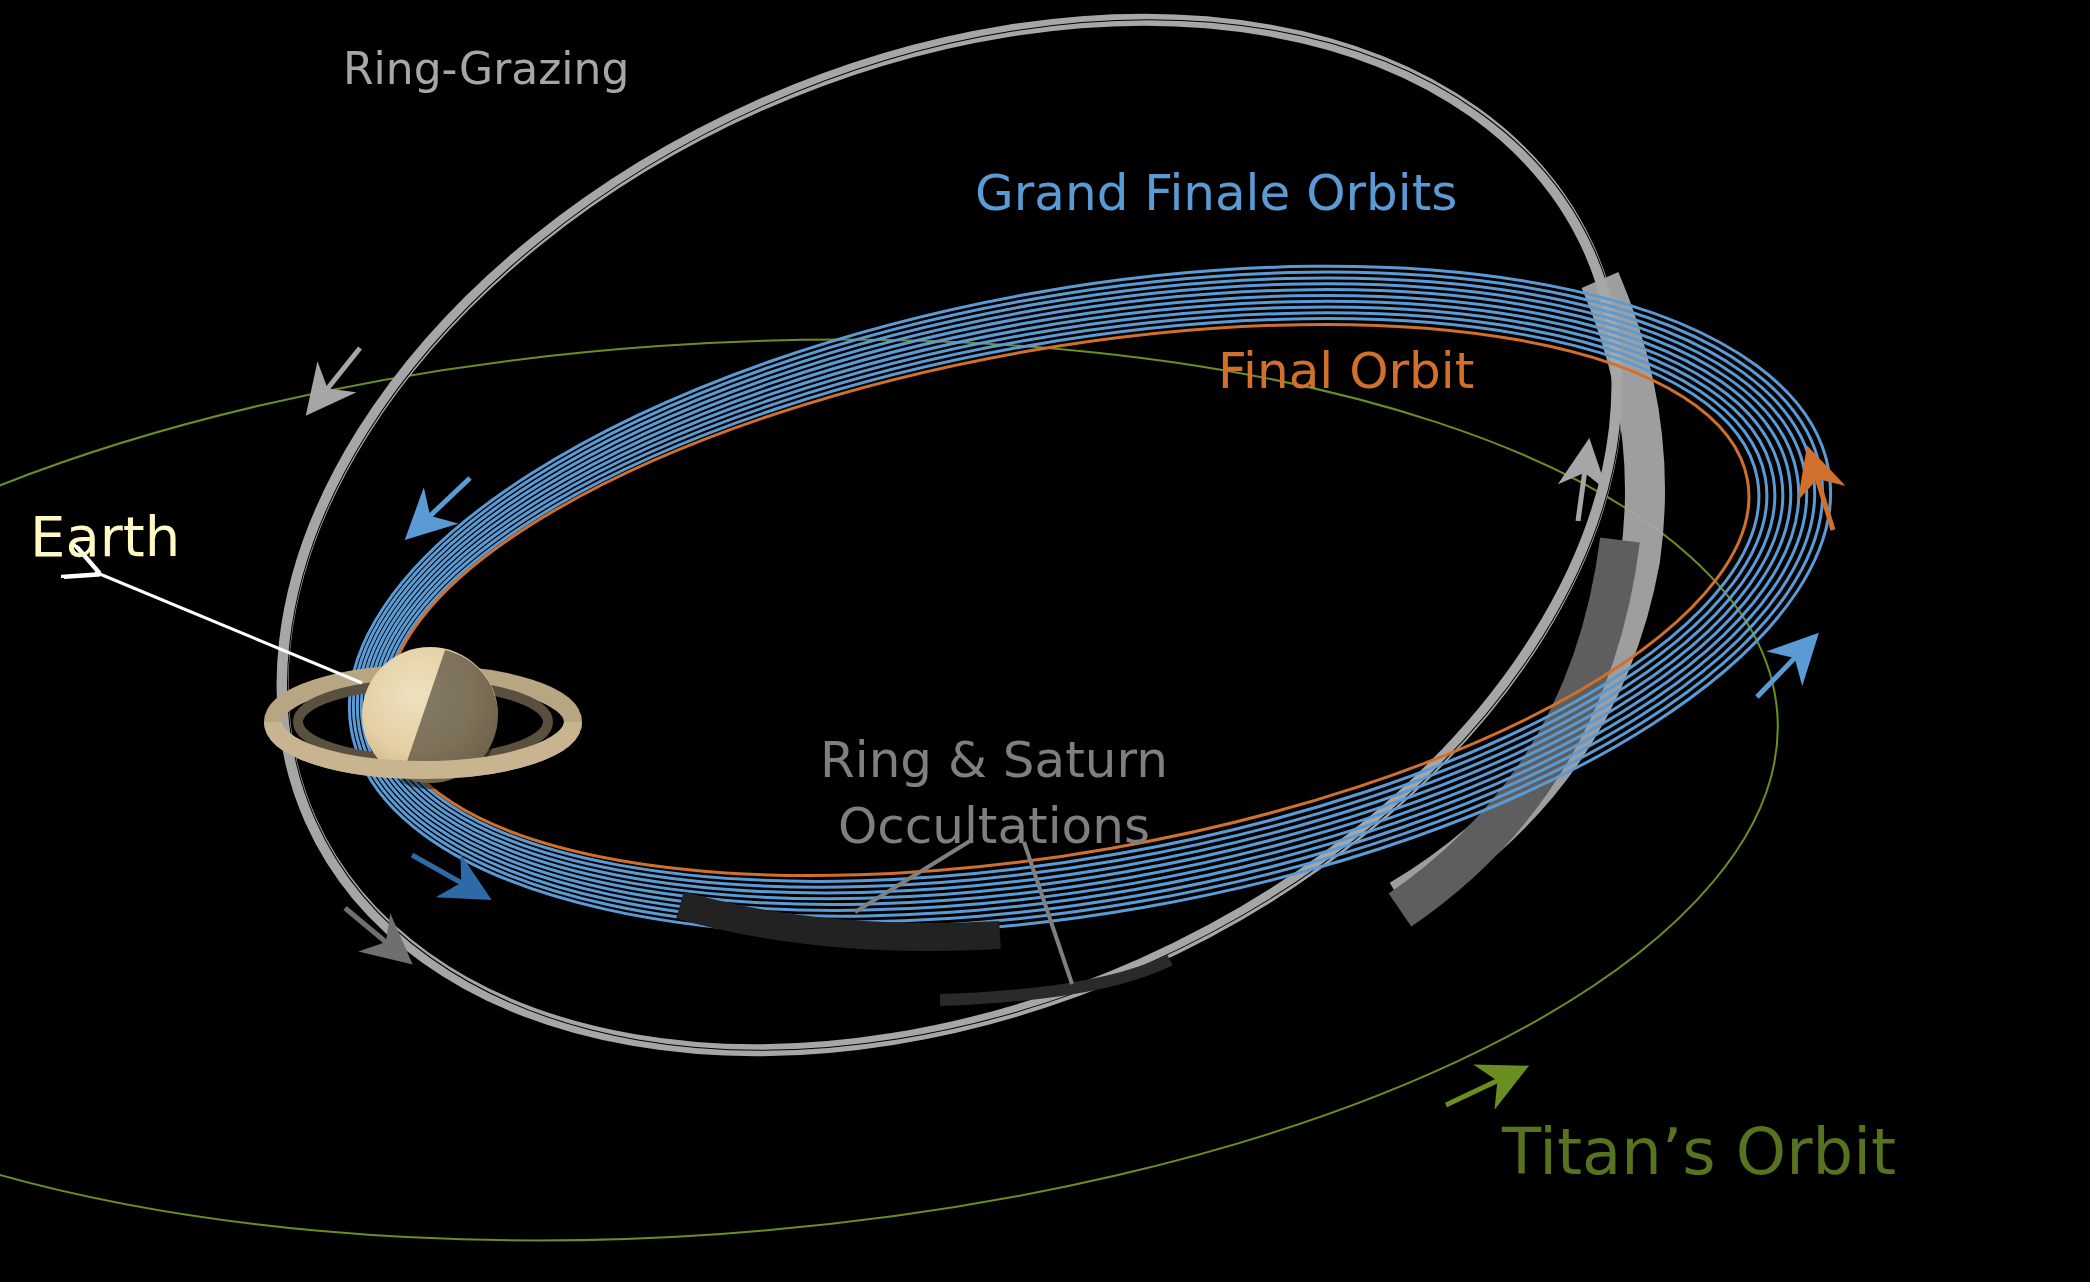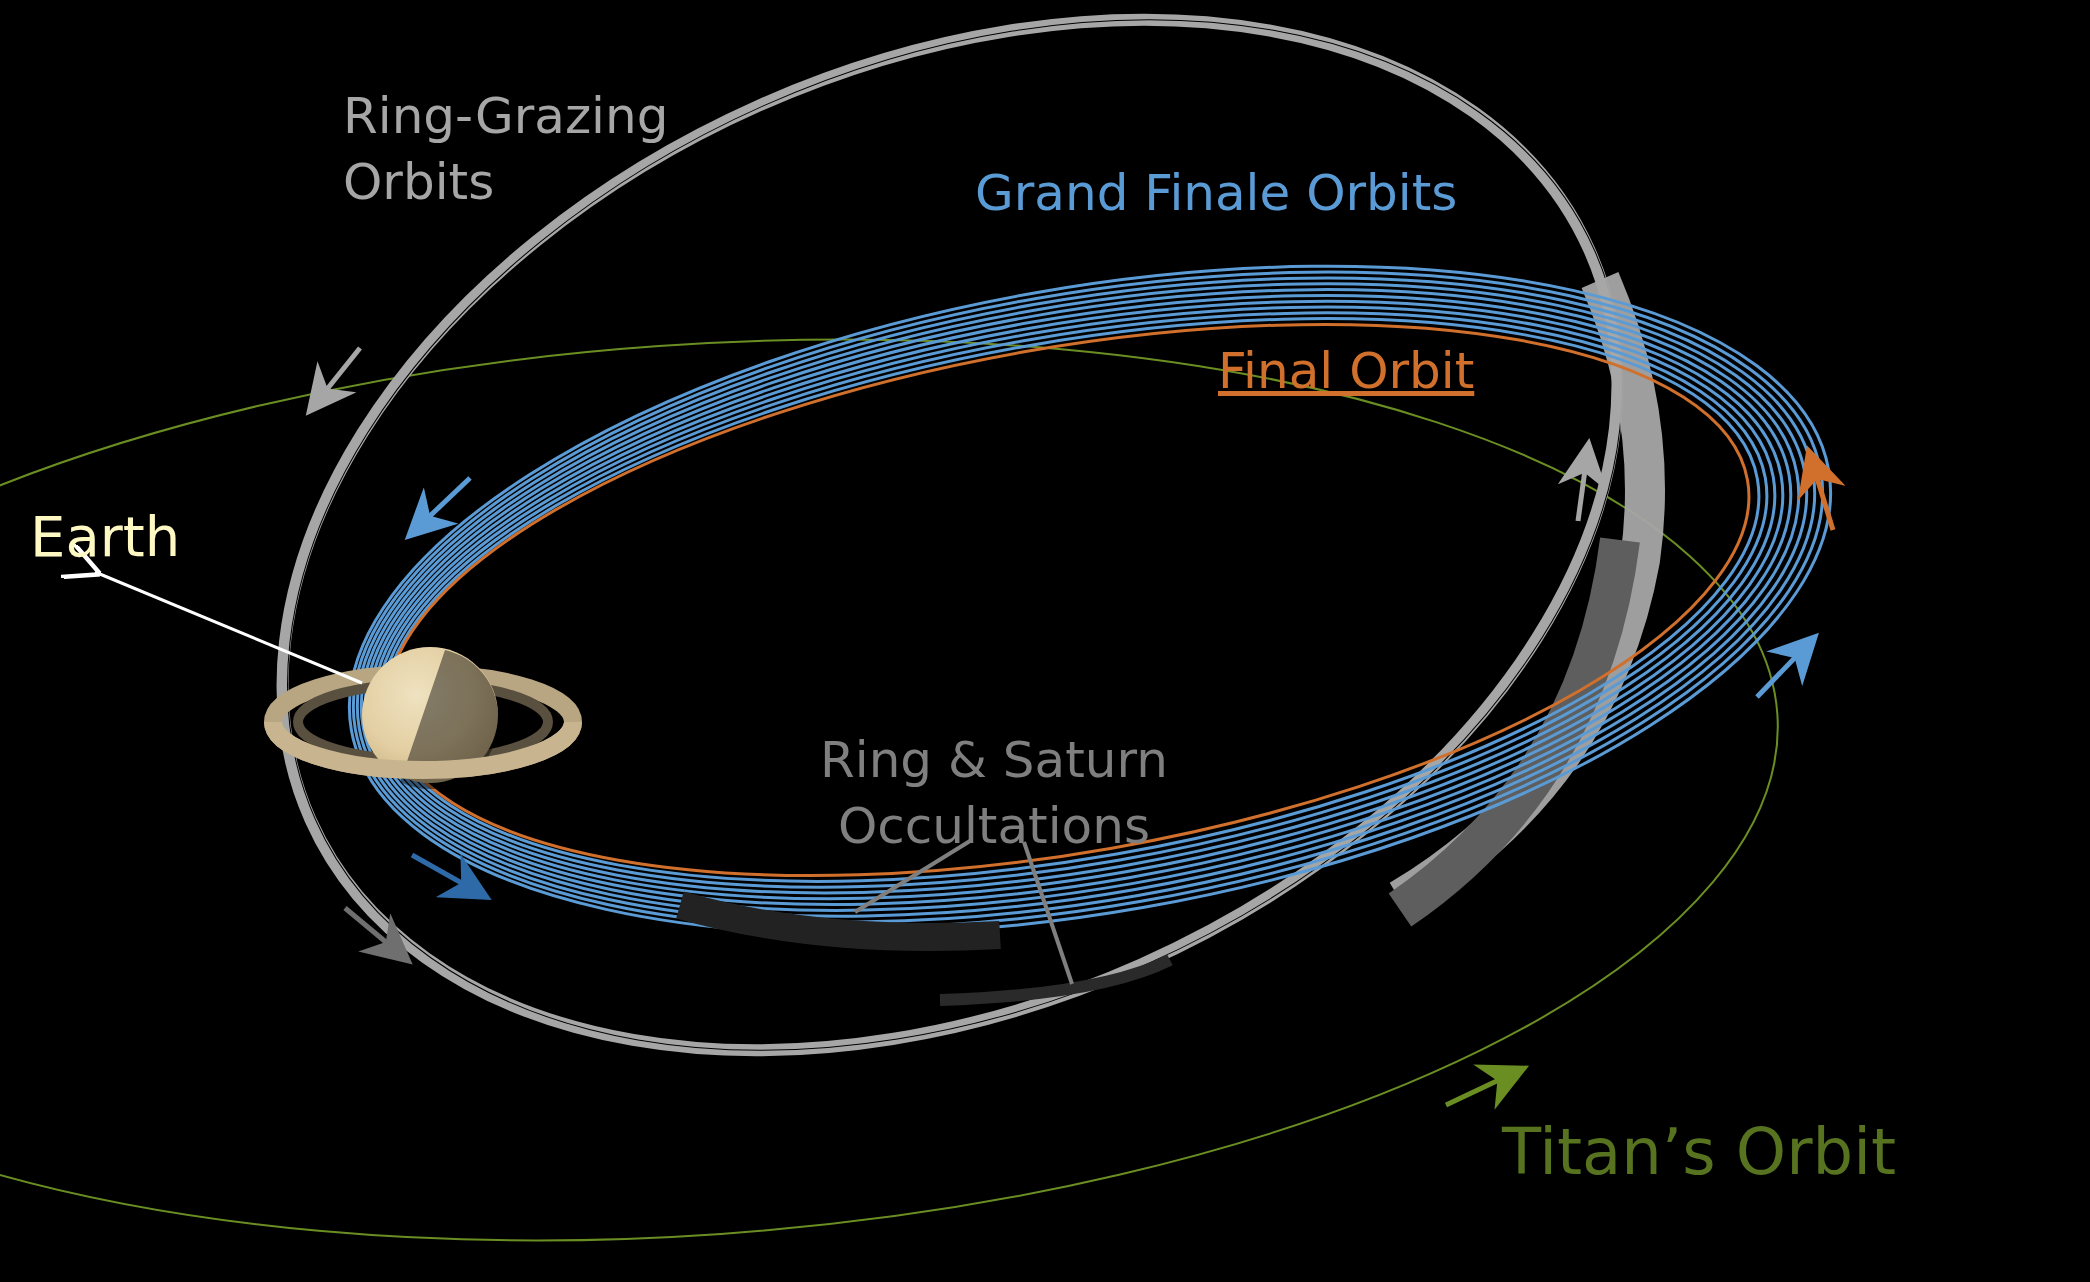--- a/index.html
+++ b/index.html
@@ -1,21 +1,21 @@
 <!DOCTYPE html>
 <html><head>
 <meta charset="utf-8">
 <style>
   html, body { margin:0; padding:0; background:#000; }
   body { width:2090px; height:1282px; position:relative; overflow:hidden; font-family:"DejaVu Sans", sans-serif; }
   svg { position:absolute; left:0; top:0; }
   .label { position:absolute; font-family:"DejaVu Sans", sans-serif; line-height:1.32; white-space:nowrap; }
-  .lbl-ring { left:343px; top:40px; font-size:50px; color:#a6a6a6;margin-top:43px; }
+  .lbl-ring { left:343px; top:40px; font-size:44px; color:#a6a6a6; }
   .lbl-grand { left:975px; top:160px; font-size:50px; color:#5b9bd5; }
-  .lbl-final { left:1218px; top:338px; font-size:50px; color:#d0702c;text-decoration:underline; }
+  .lbl-final { left:1218px; top:338px; font-size:50px; color:#d0702c; }
   .lbl-earth { left:30px; top:500px; font-size:56px; color:#fef9c3; }
   .lbl-occ { left:820px; top:705px; font-size:50px; color:#7f7f7f; text-align:center;margin-top:22px; }
   .lbl-titan { left:1502px; top:1110px; font-size:64px; color:#57731f; }
 </style>
 </head>
 <body>
 
 <svg width="2090" height="1282" viewBox="0 0 2090 1282">
   <defs>
     <radialGradient id="saturnBody" cx="0.4" cy="0.35" r="0.7">
@@ -98,21 +98,20 @@
   <line x1="412" y1="855" x2="483" y2="895" stroke="#2e6aa8" stroke-width="5" marker-end="url(#arrDBlue)"></line>
   <line x1="345" y1="908" x2="405" y2="958" stroke="#6f6f6f" stroke-width="5" marker-end="url(#arrDGray)"></line>
   <line x1="1578" y1="521" x2="1588" y2="448" stroke="#a6a6a6" stroke-width="5" marker-end="url(#arrGray)"></line>
   <line x1="1833" y1="530" x2="1810" y2="455" stroke="#d0702c" stroke-width="5" marker-end="url(#arrOrange)"></line>
   <line x1="1757" y1="697" x2="1812" y2="640" stroke="#5b9bd5" stroke-width="5" marker-end="url(#arrBlue)"></line>
   <line x1="1446" y1="1105" x2="1520" y2="1070" stroke="#6b8e23" stroke-width="5" marker-end="url(#arrGreen)"></line>
 </svg>
 
 <div class="label lbl-ring">
   <div>Ring-Grazing</div>
-  <div>Orbits</div>
 </div>
 <div class="label lbl-grand">Grand Finale Orbits</div>
 <div class="label lbl-final">Final Orbit</div>
 <div class="label lbl-earth">Earth</div>
 <div class="label lbl-occ">
   <div>Ring &amp; Saturn</div>
   <div>Occultations</div>
 </div>
 <div class="label lbl-titan">Titan’s Orbit</div>
 

